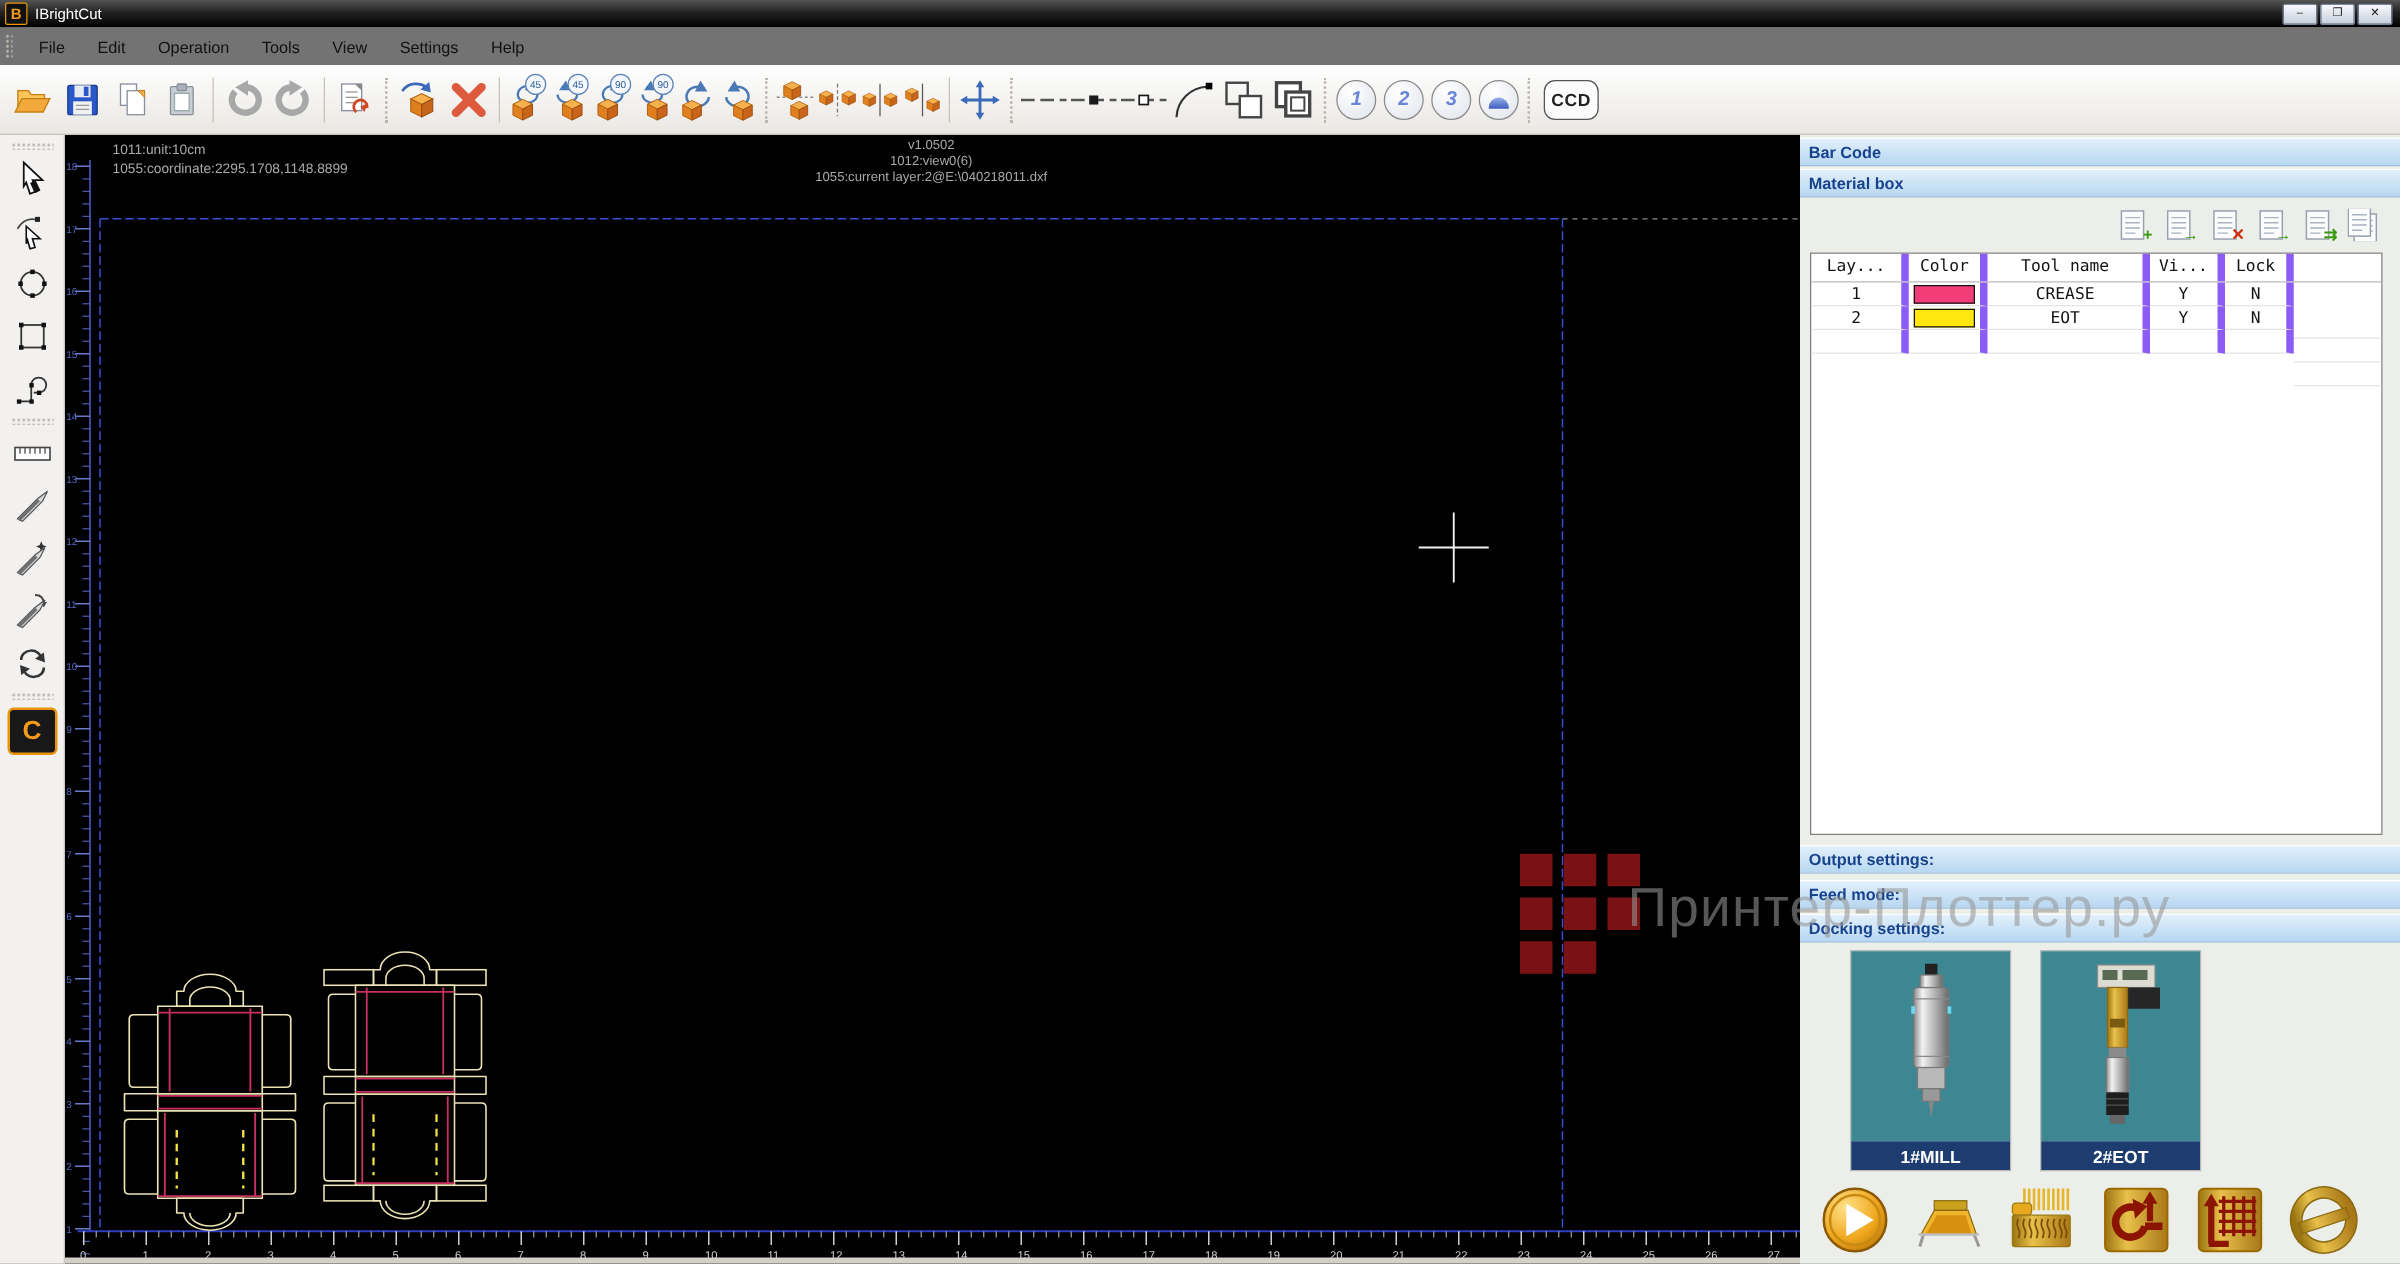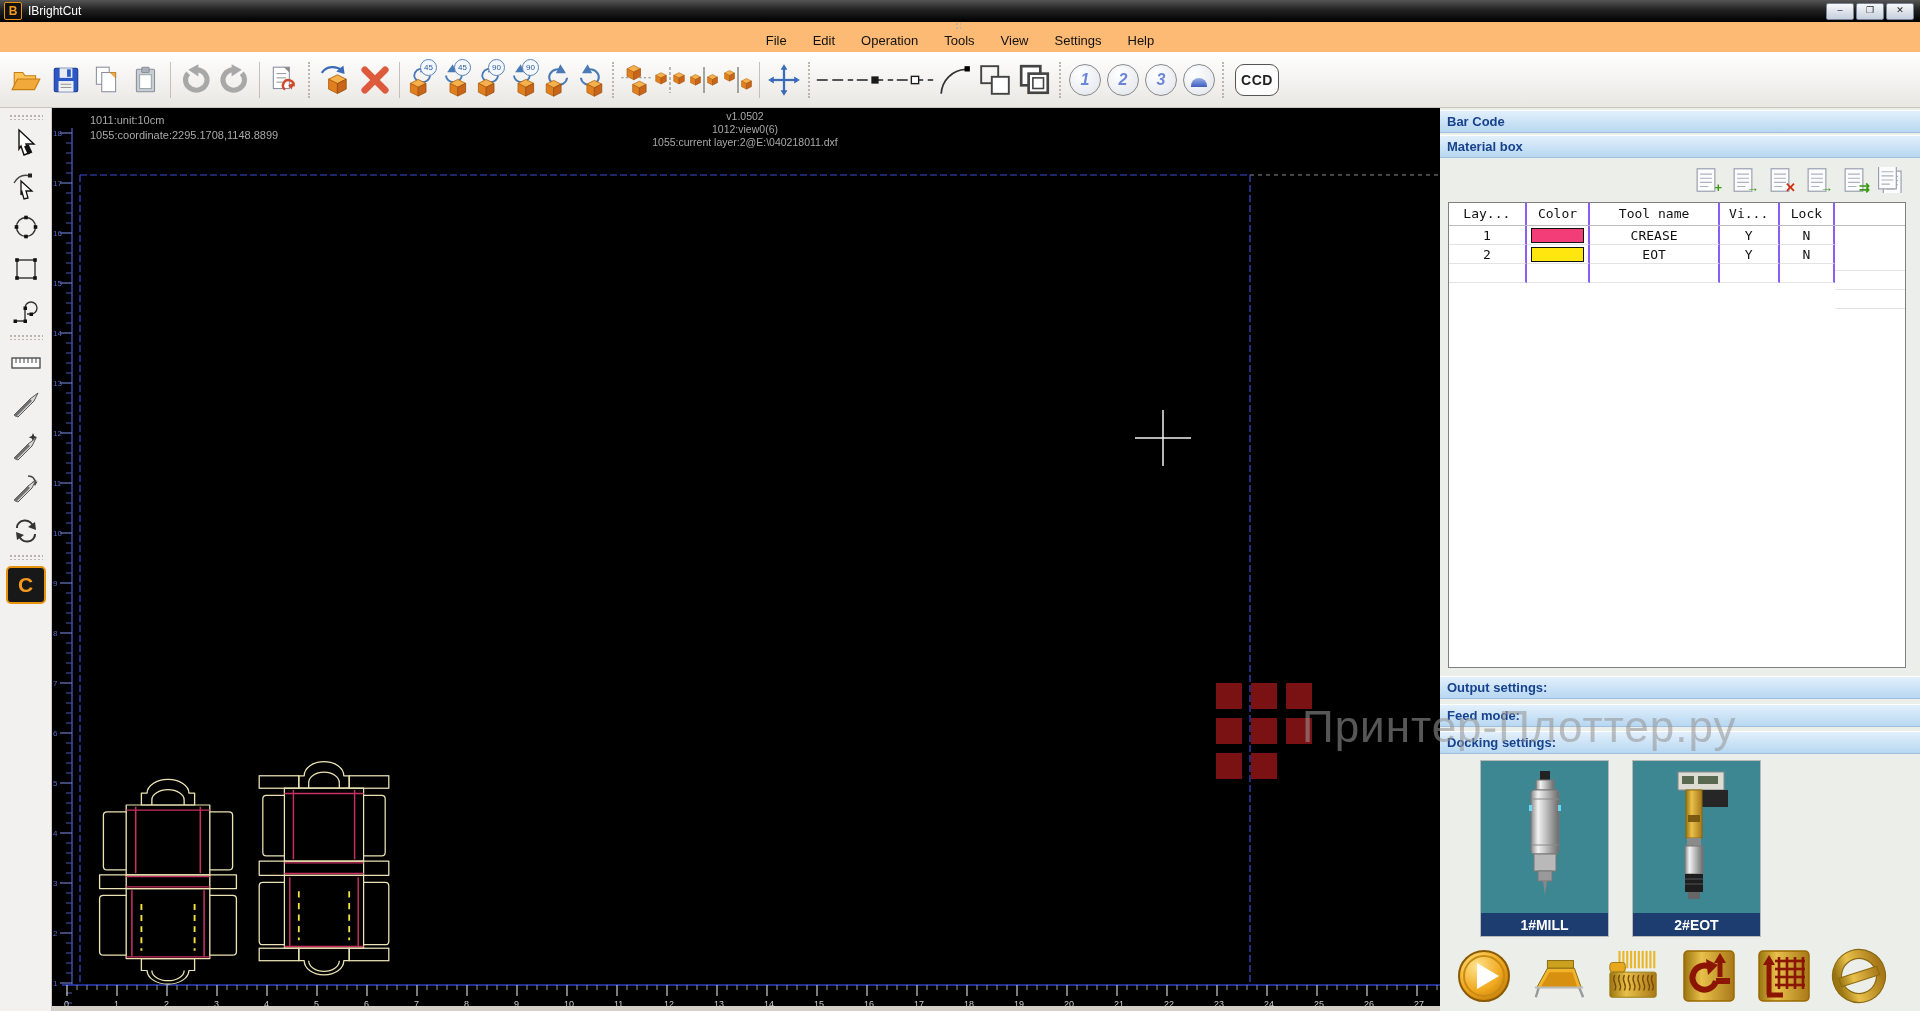--- a/index.html
+++ b/index.html
@@ -12,22 +12,22 @@
     display:flex;align-items:center;color:#fff;font-size:12px;}
   #app-logo{width:16px;height:16px;margin:0 6px 0 4px;background:#111;
     border:1px solid #e8930a;border-radius:2px;color:#f59a1d;font-weight:bold;
     font-size:12px;display:flex;align-items:center;justify-content:center;}
   #win-controls{margin-left:auto;display:flex;gap:2px;margin-right:6px;}
   .win-btn{width:26px;height:15px;background:linear-gradient(#f6f8fb,#c7cfdd);
     border:1px solid #7a8499;border-radius:2px;font-size:9px;line-height:13px;
     text-align:center;color:#222;}
   
   #menubar{position:absolute;left:0;top:22px;width:1920px;height:30px;
-    background:#fdba74;border-bottom:1px solid #d8d5cc;display:flex;
-    align-items:center;font-size:13px;color:#111;flex-direction:column;}
+    background:#737373;border-bottom:1px solid #d8d5cc;display:flex;
+    align-items:center;font-size:13px;color:#111;}
   .grip{width:6px;height:20px;margin:0 8px 0 4px;
     background-image:radial-gradient(circle,#b9b6ad 1px,transparent 1.2px);
     background-size:4px 4px;}
   .menu-item{padding:4px 13px;cursor:default;}
   
   #toolbar{position:absolute;left:0;top:52px;width:1920px;height:56px;
     background:linear-gradient(#fff,#e9e7e2);border-bottom:1px solid #c9c6bd;
     display:flex;align-items:center;padding-left:6px;box-sizing:border-box;}
   .tbtn{width:40px;height:42px;display:flex;align-items:center;
     justify-content:center;position:relative;border-radius:3px;}
@@ -76,21 +76,21 @@
   #mb-icons{position:absolute;left:0;top:56px;width:466px;height:32px;
     display:flex;justify-content:flex-end;gap:9px;align-items:center;}
   .mbi{position:relative;width:28px;height:26px;}
   .mbi .glyph{position:absolute;right:-1px;bottom:-2px;font-weight:bold;font-size:13px;}
   .g-green{color:#3a9a10;} .g-red{color:#d03010;}
   #mtable{position:absolute;left:8px;top:94px;width:458px;height:466px;
     background:#fff;border:1px solid #7f7f7f;box-sizing:border-box;
     font-family:"DejaVu Sans Mono","Liberation Mono",monospace;font-size:13px;color:#111;}
   .trow{display:flex;height:19px;line-height:19px;}
   .trow.head{height:22px;line-height:22px;border-bottom:1px solid #bbb;}
-  .tcell{text-align:center;box-sizing:border-box;border-right:2px solid #8b5cf6;
+  .tcell{text-align:center;box-sizing:border-box;border-right:6px solid #8b5cf6;
     overflow:hidden;white-space:nowrap;}
   .tcell:last-child{border-right:none;margin-top:44px;}
   .trow:not(.head) .tcell{border-bottom:1px solid #e4e4e4;}
   .swatch{margin:2px 4px;height:13px;border:1px solid #111;}
   .c0{width:78px;} .c1{width:64px;} .c2{width:130px;} .c3{width:60px;}
   .c4{width:56px;} .c5{width:70px;}
   
   #cards{position:absolute;left:15px;top:650px;width:480px;height:184px;}
   .card{position:absolute;top:2px;width:127px;height:175px;border:1px solid #b9b9b9;}
   .card .img{width:100%;height:152px;background:#3d8793;display:flex;

